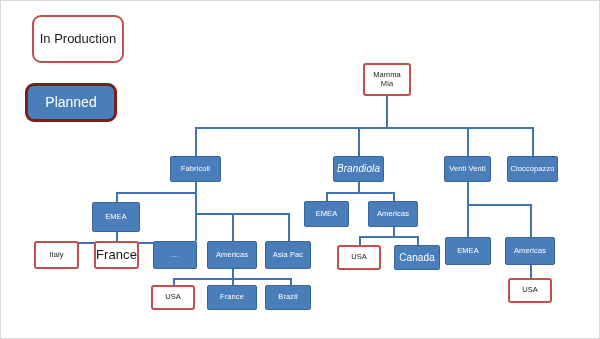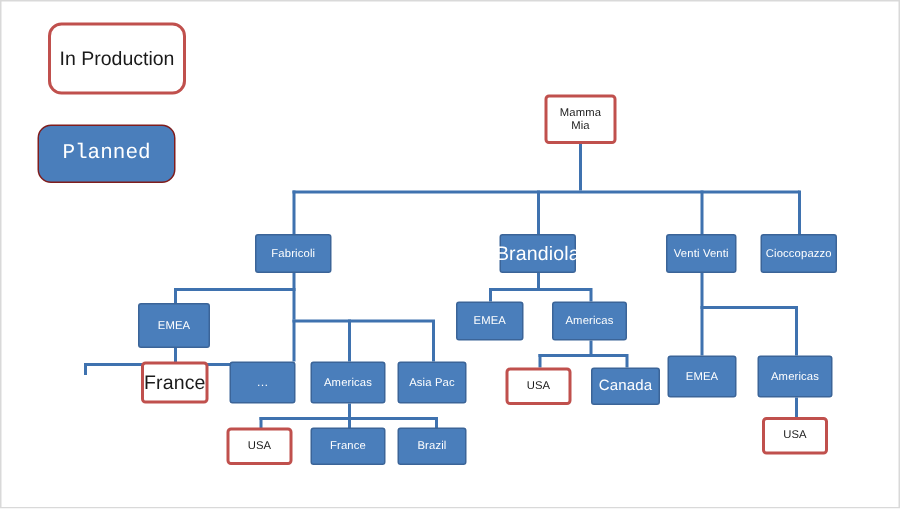--- a/index.html
+++ b/index.html
@@ -52,25 +52,24 @@
   }
   .legend-inprod{
     background:#ffffff;
     border:2px solid #C0504D;
     border-radius:9px;
     color:#1a1a1a;
     font-size:13px;
   }
   .legend-planned{
     background:#4A7EBB;
-    border:1px solid #7f1d1d;
+    border:3px solid #7f1d1d;
     border-radius:9px;
     color:#ffffff;
     font-size:14px;
-    font-family:Liberation Mono, monospace;
   }
 </style>
 </head>
 <body>
 
 <div id="canvas">
 
   <div class="legend-box legend-inprod" style="left:31px;top:14px;width:92px;height:48px;">
     <span>In Production</span>
   </div>
@@ -124,32 +123,35 @@
   <div class="conn v" style="left:466px;top:203px;height:33px;"></div>
   <div class="conn v" style="left:529px;top:264px;height:13px;"></div>
 
   <div class="node planned" style="left:169px;top:155px;width:51px;height:26px;font-size:7.5px;">
     <span>Fabricoli</span>
   </div>
 
   <div class="node inprod" style="left:362px;top:62px;width:48px;height:33px;font-size:7.5px;">
     <span>Mamma Mia</span>
   </div>
-  <div class="node planned" style="left:332px;top:155px;width:51px;height:26px;font-size:13px;">
+  <div class="node planned" style="left:332px;top:155px;width:51px;height:26px;font-size:10px;font-style:italic;">
     <span>Brandiola</span>
   </div>
   <div class="node planned" style="left:443px;top:155px;width:47px;height:26px;font-size:7.5px;">
     <span>Venti Venti</span>
   </div>
   <div class="node planned" style="left:506px;top:155px;width:51px;height:26px;font-size:7.5px;">
     <span>Cioccopazzo</span>
   </div>
 
   <div class="node planned" style="left:91px;top:201px;width:48px;height:30px;font-size:7.5px;">
     <span>EMEA</span>
+  </div>
+  <div class="node inprod" style="left:33px;top:240px;width:45px;height:28px;font-size:7.5px;">
+    <span>Italy</span>
   </div>
   <div class="node inprod" style="left:93px;top:240px;width:45px;height:28px;font-size:13px;">
     <span>France</span>
   </div>
   <div class="node planned" style="left:152px;top:240px;width:44px;height:28px;font-size:8px;">
     <span>…</span>
   </div>
   <div class="node planned" style="left:206px;top:240px;width:50px;height:28px;font-size:7.5px;">
     <span>Americas</span>
   </div>

